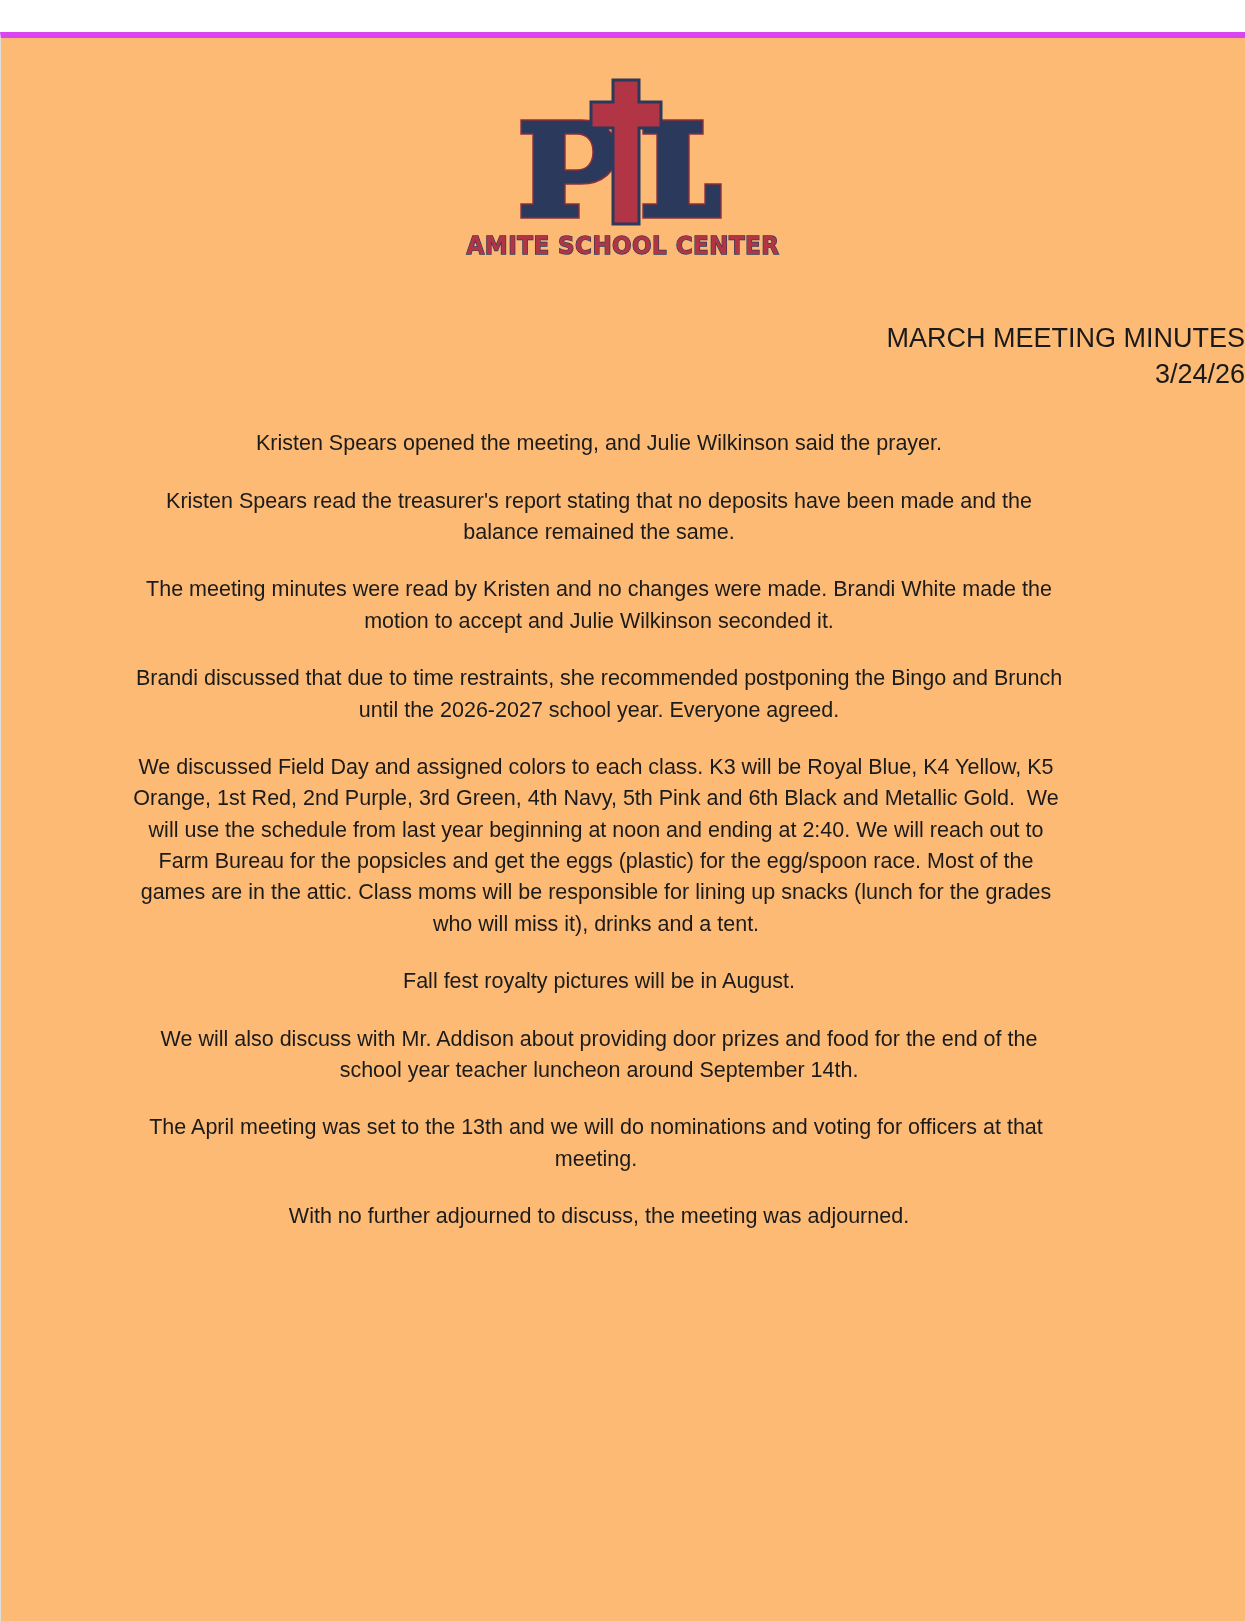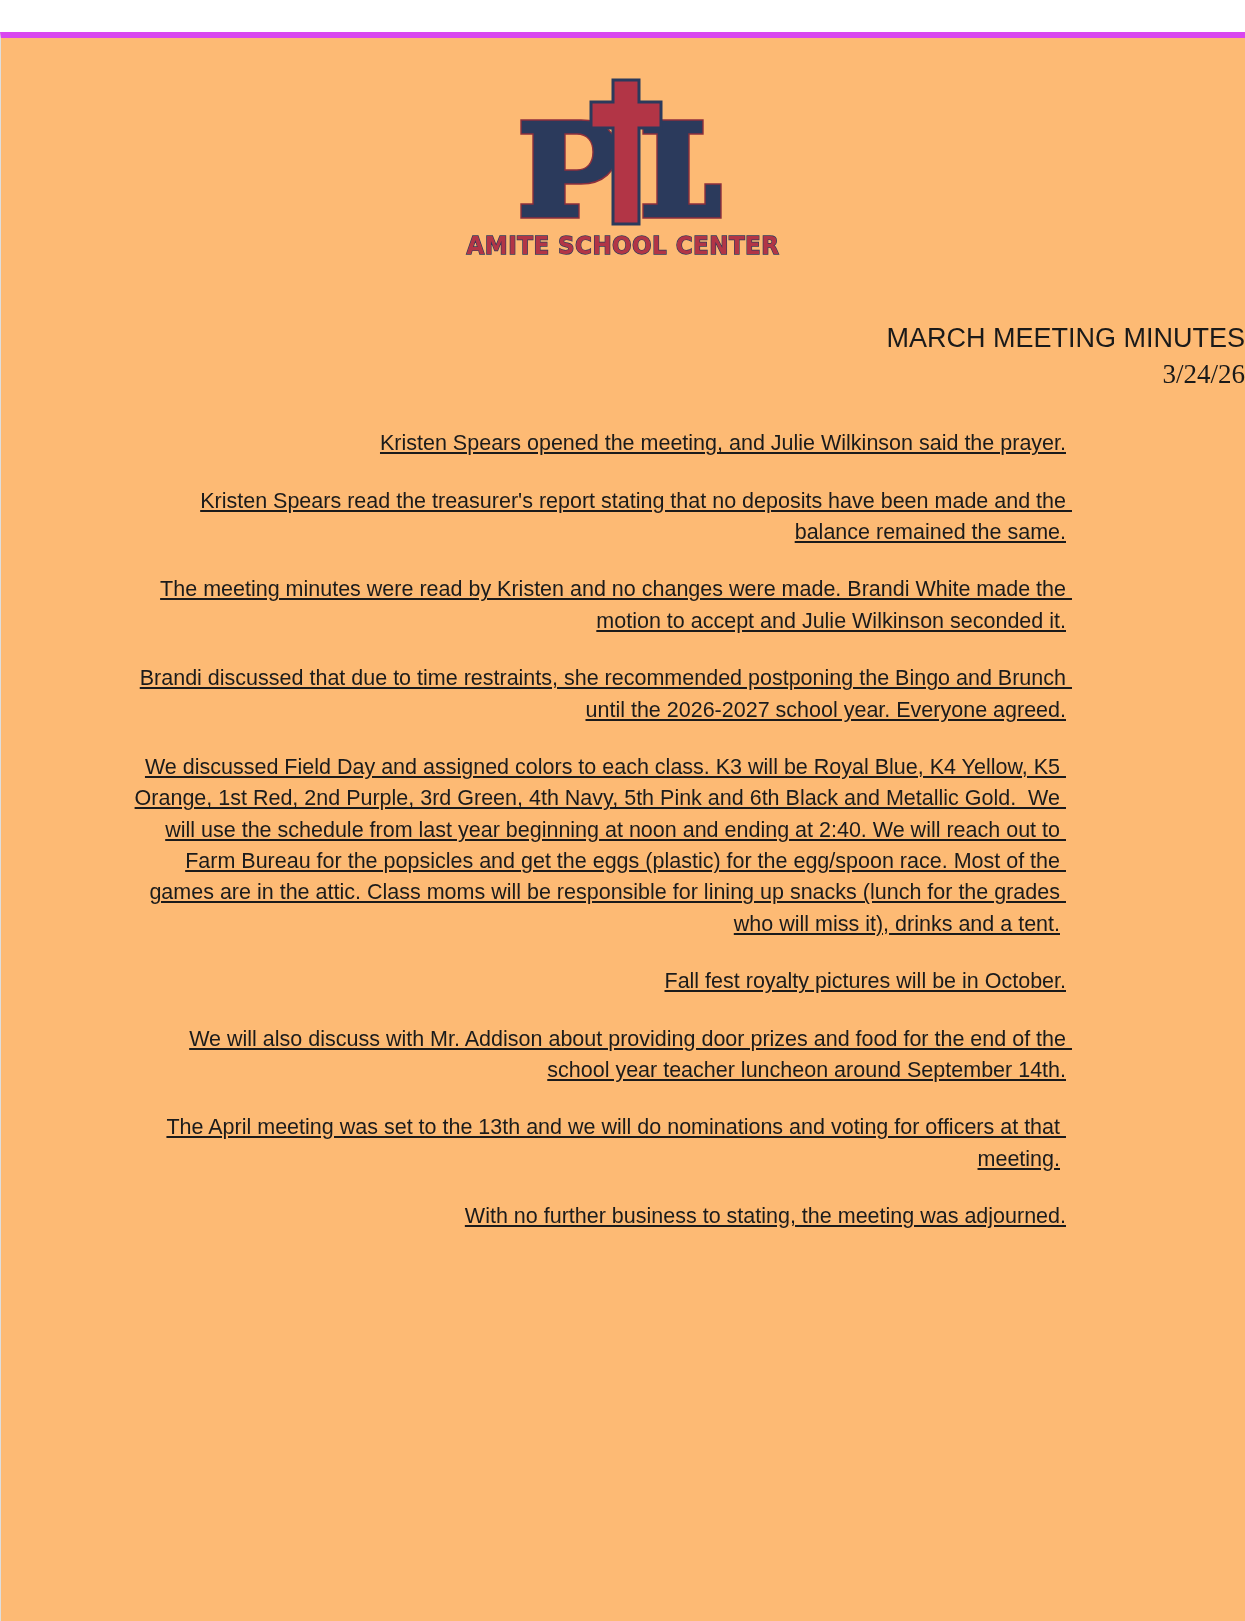--- a/index.html
+++ b/index.html
@@ -59,39 +59,38 @@
 
   
   .doc-title {
     margin-top: 62px;
     text-align: right;
     font-size: 27px;
     line-height: 1.34;
     color: #1a1a1a;
     font-weight: normal;
   }
-  .doc-title .line2 { display: block; font-family: Liberation Serif, serif; }
+  .doc-title .line2 { display: block; }
 
   
   .body-copy {
     margin: 0 auto;
     padding-left: 131px;
     padding-right: 180px;
     padding-top: 36px;
     box-sizing: border-box;
     width: 1245px;
   }
   .para {
     font-size: 21.5px;
     line-height: 1.46;
     color: #1b1b1b;
     margin: 0 0 26px 0;
-    text-align: right;
+    text-align: center;
     white-space: pre-wrap;
-    text-decoration: underline;
   }
   .para:last-child { margin-bottom: 0; }
   .p-wide { padding-right: 0; max-width: 928px; }
 </style>
 </head>
 <body>
 
 <div class="page">
 
   <div class="logo-block">
@@ -121,19 +120,19 @@
     <span>MARCH MEETING MINUTES</span>
     <span class="line2">3/24/26</span>
   </div>
 
   <div class="body-copy">
     <p class="para">Kristen Spears opened the meeting, and Julie Wilkinson said the prayer.</p>
     <p class="para">Kristen Spears read the treasurer's report stating that no deposits have been made and the balance remained the same.</p>
     <p class="para">The meeting minutes were read by Kristen and no changes were made. Brandi White made the motion to accept and Julie Wilkinson seconded it.</p>
     <p class="para">Brandi discussed that due to time restraints, she recommended postponing the Bingo and Brunch until the 2026-2027 school year. Everyone agreed.</p>
     <p class="para p-wide">We discussed Field Day and assigned colors to each class. K3 will be Royal Blue, K4 Yellow, K5 Orange, 1st Red, 2nd Purple, 3rd Green, 4th Navy, 5th Pink and 6th Black and Metallic Gold.  We will use the schedule from last year beginning at noon and ending at 2:40. We will reach out to Farm Bureau for the popsicles and get the eggs (plastic) for the egg/spoon race. Most of the games are in the attic. Class moms will be responsible for lining up snacks (lunch for the grades who will miss it), drinks and a tent.</p>
-    <p class="para">Fall fest royalty pictures will be in October.</p>
+    <p class="para">Fall fest royalty pictures will be in August.</p>
     <p class="para">We will also discuss with Mr. Addison about providing door prizes and food for the end of the school year teacher luncheon around September 14th.</p>
     <p class="para p-wide">The April meeting was set to the 13th and we will do nominations and voting for officers at that meeting.</p>
-    <p class="para">With no further business to stating, the meeting was adjourned.</p>
+    <p class="para">With no further adjourned to discuss, the meeting was adjourned.</p>
   </div>
 
 </div>
 
 </body></html>

